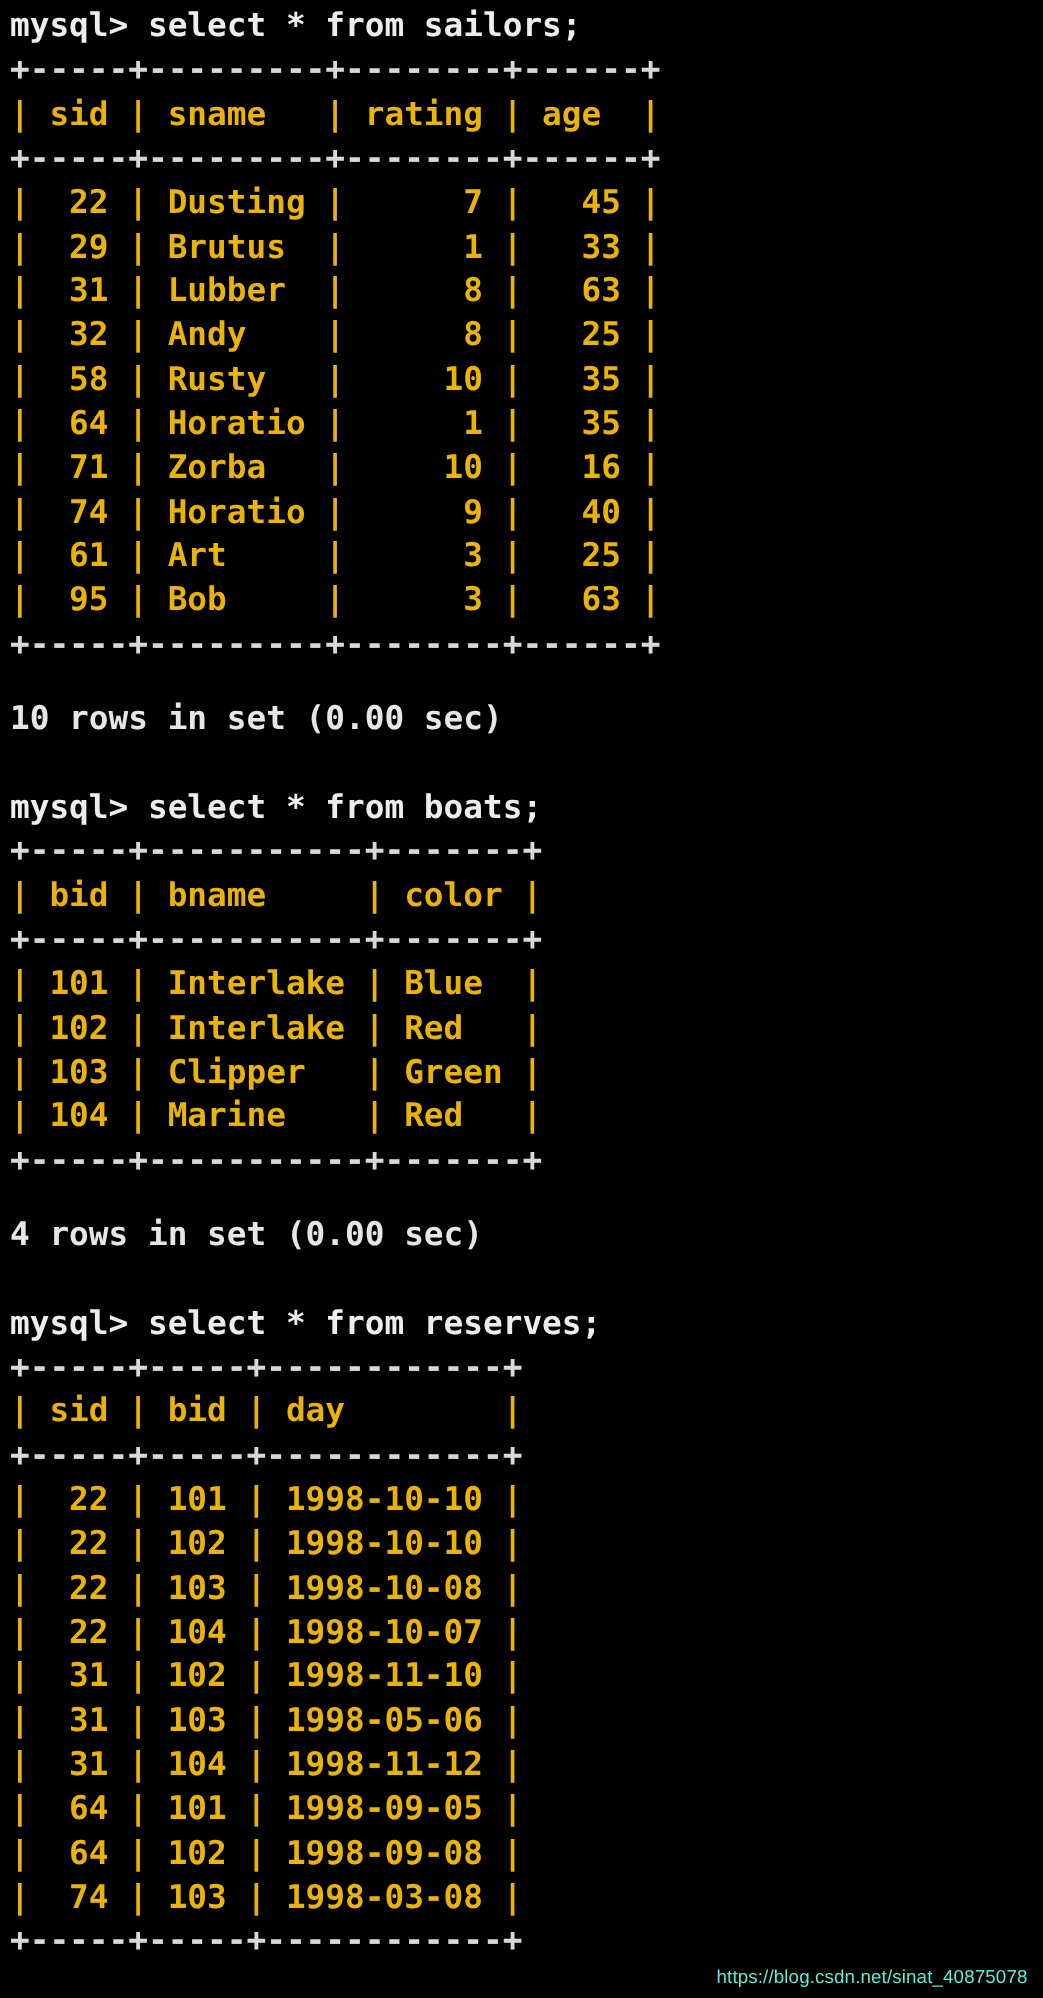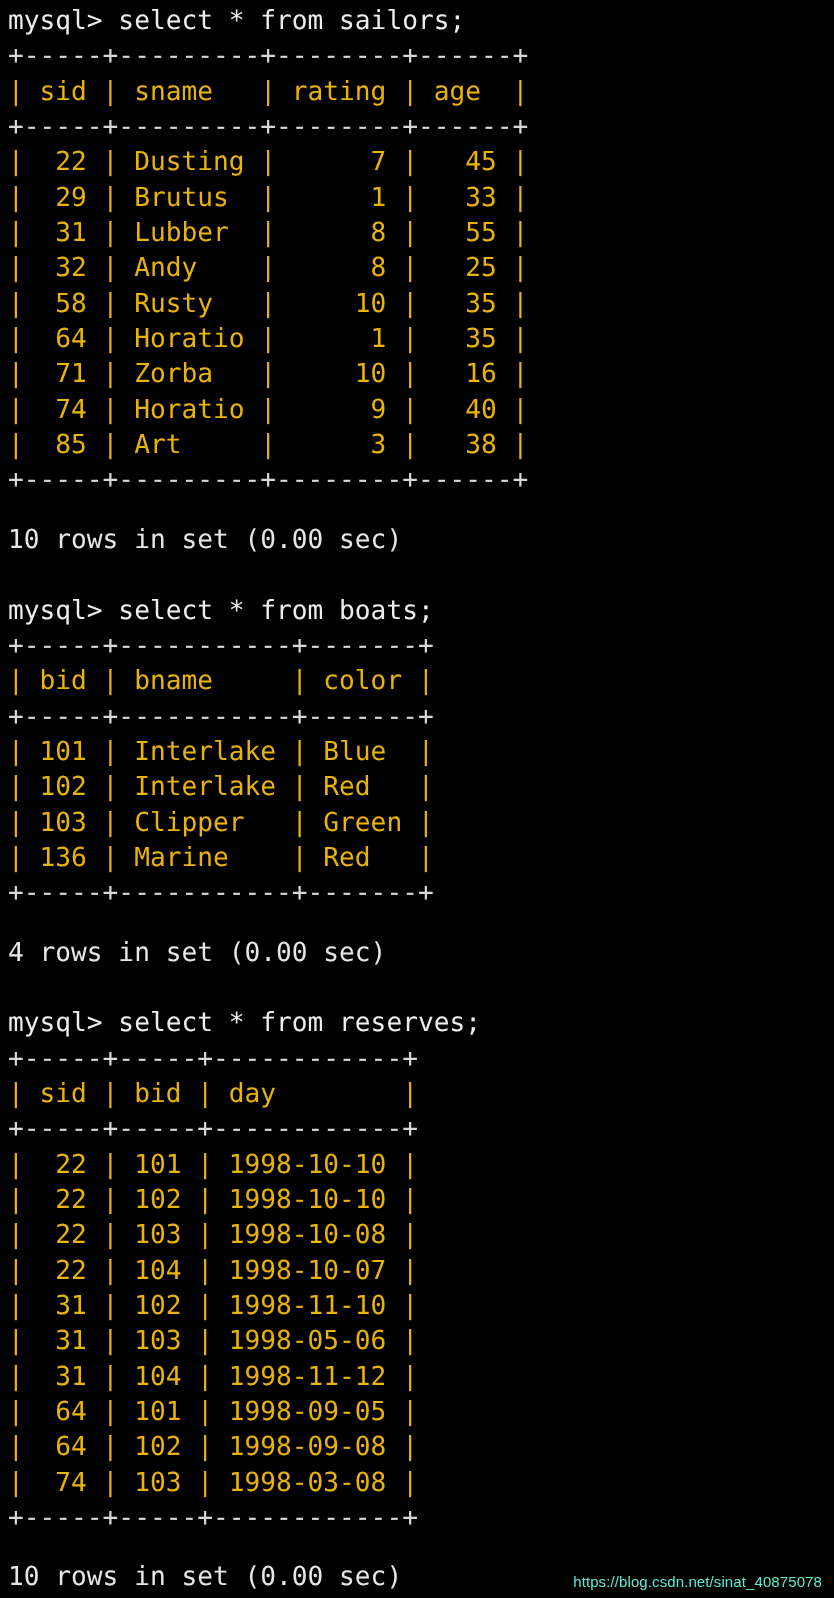--- a/index.html
+++ b/index.html
@@ -17,20 +17,21 @@
 
   #terminal {
     position: absolute;
     left: 0;
     top: 0;
     width: 834px;
     height: 1598px;
     background: #000000;
     padding: 4px 0 0 8px;
     box-sizing: border-box;
+    font-weight: bold;
   }
 
   .term-line {
     font-family: "DejaVu Sans Mono", "Liberation Mono", monospace;
     font-size: 26.2px;
     line-height: 35.35px;
     height: 35.35px;
     letter-spacing: 0px;
     color: #eab308;
     white-space: pre;
@@ -72,40 +73,41 @@
 <body>
 
 <div id="terminal">
 
   <div class="term-line prompt-line">mysql&gt; select * from sailors;</div>
   <div class="term-line rule-line">+-----+---------+--------+------+</div>
   <div class="term-line">| sid | sname   | rating | age  |</div>
   <div class="term-line rule-line">+-----+---------+--------+------+</div>
   <div class="term-line">|  22 | Dusting |      7 |   45 |</div>
   <div class="term-line">|  29 | Brutus  |      1 |   33 |</div>
-  <div class="term-line">|  31 | Lubber  |      8 |   55 |</div>
+  <div class="term-line">|  31 | Lubber  |      8 |   63 |</div>
   <div class="term-line">|  32 | Andy    |      8 |   25 |</div>
   <div class="term-line">|  58 | Rusty   |     10 |   35 |</div>
   <div class="term-line">|  64 | Horatio |      1 |   35 |</div>
   <div class="term-line">|  71 | Zorba   |     10 |   16 |</div>
   <div class="term-line">|  74 | Horatio |      9 |   40 |</div>
-  <div class="term-line">|  85 | Art     |      3 |   38 |</div>
+  <div class="term-line">|  61 | Art     |      3 |   25 |</div>
+  <div class="term-line">|  95 | Bob     |      3 |   63 |</div>
   <div class="term-line rule-line">+-----+---------+--------+------+</div>
   <div class="term-line status-line">10 rows in set (0.00 sec)</div>
 
   <div class="term-line blank"> </div>
 
   <div class="term-line prompt-line">mysql&gt; select * from boats;</div>
   <div class="term-line rule-line">+-----+-----------+-------+</div>
   <div class="term-line">| bid | bname     | color |</div>
   <div class="term-line rule-line">+-----+-----------+-------+</div>
   <div class="term-line">| 101 | Interlake | Blue  |</div>
   <div class="term-line">| 102 | Interlake | Red   |</div>
   <div class="term-line">| 103 | Clipper   | Green |</div>
-  <div class="term-line">| 136 | Marine    | Red   |</div>
+  <div class="term-line">| 104 | Marine    | Red   |</div>
   <div class="term-line rule-line">+-----+-----------+-------+</div>
   <div class="term-line status-line">4 rows in set (0.00 sec)</div>
 
   <div class="term-line blank"> </div>
 
   <div class="term-line prompt-line">mysql&gt; select * from reserves;</div>
   <div class="term-line rule-line">+-----+-----+------------+</div>
   <div class="term-line">| sid | bid | day        |</div>
   <div class="term-line rule-line">+-----+-----+------------+</div>
   <div class="term-line">|  22 | 101 | 1998-10-10 |</div>

